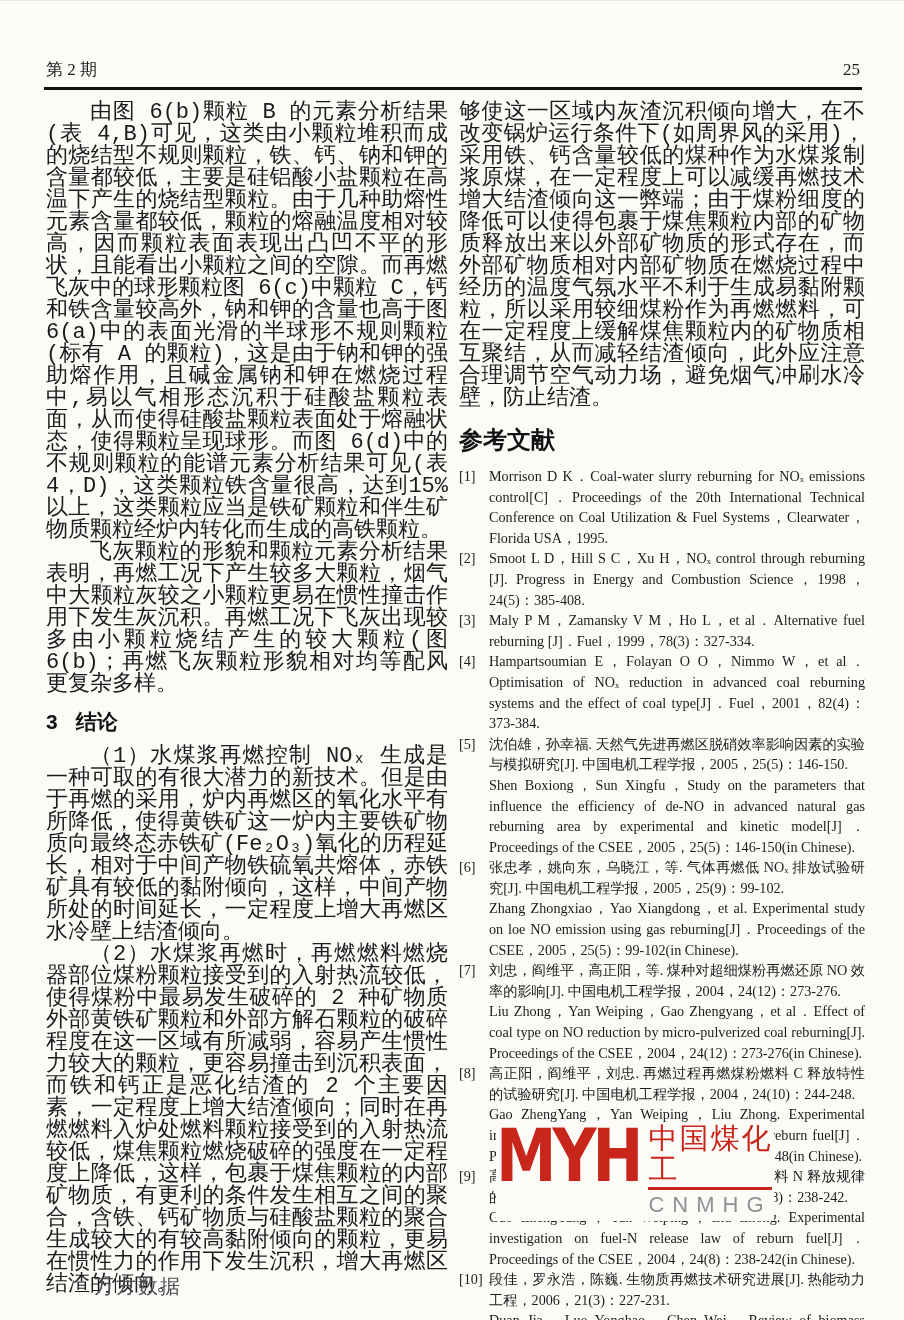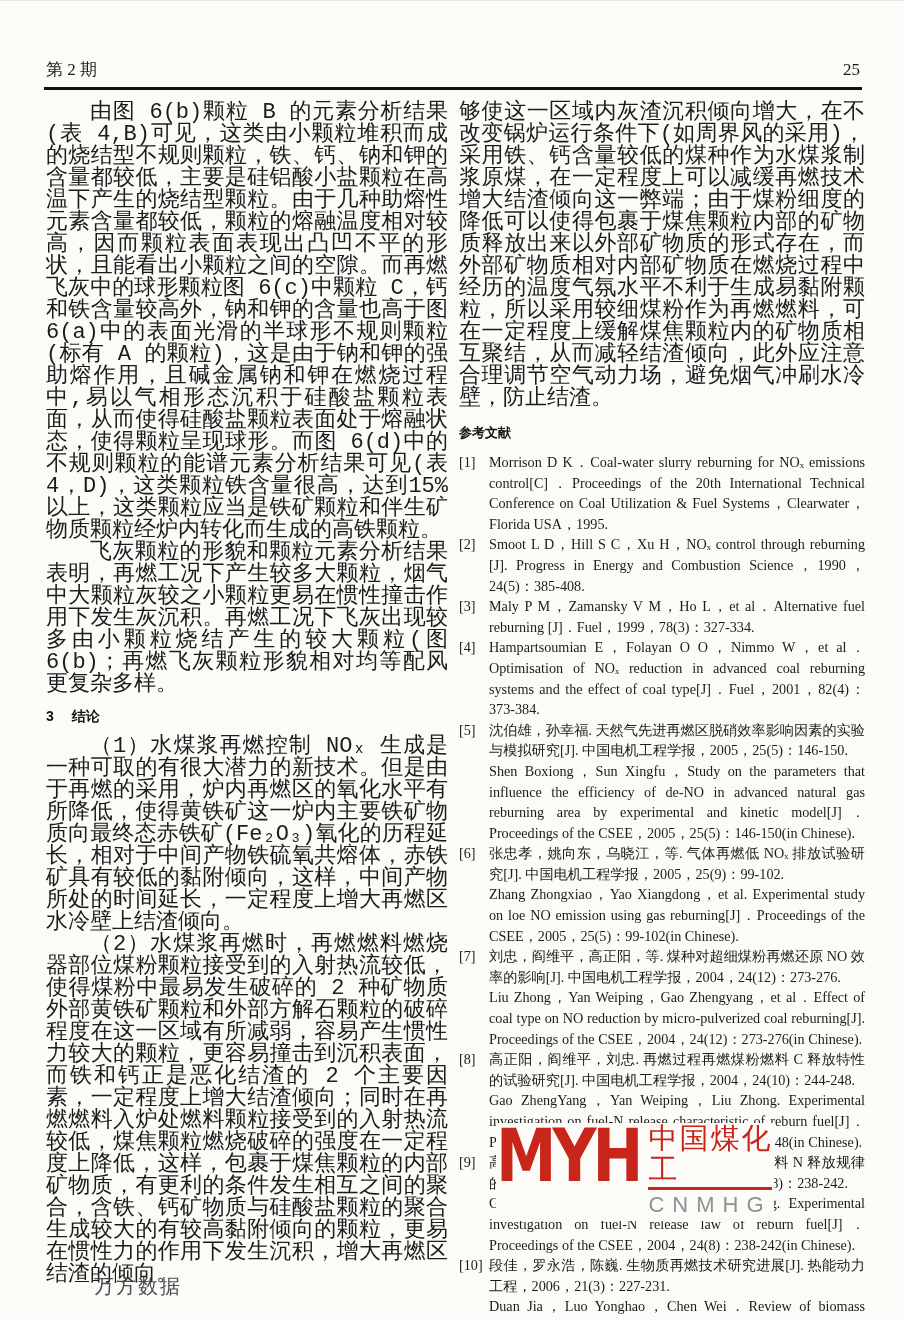--- a/index.html
+++ b/index.html
@@ -24,26 +24,26 @@
   .col{position:absolute;top:101px;}
   .col-left{left:46px;width:402px;}
   .col-right{left:459px;width:406px;}
   .para{
     font-size:22px;line-height:22px;text-align:justify;
     text-indent:2em;margin:0;font-family:Liberation Mono, monospace;
   }
   .para.no-indent{text-indent:0;}
   .sec-heading{
     font-family:"Liberation Sans","DejaVu Sans",sans-serif;
-    font-weight:bold;font-size:14px;margin:12px 0 10px 0;color:#111;
+    font-weight:bold;font-size:21px;margin:12px 0 10px 0;color:#111;
   }
   .sec-heading .h-num{margin-right:18px;}
   .refs-heading{
     font-family:"Liberation Sans","DejaVu Sans",sans-serif;
-    font-weight:bold;font-size:13px;margin:14px 0 10px 0;color:#111;
+    font-weight:bold;font-size:24px;margin:14px 0 10px 0;color:#111;
   }
   
   .ref{
     position:relative;padding-left:30px;
     font-size:14.2px;line-height:20.6px;text-align:justify;
   }
   .ref .ref-label{
     position:absolute;left:0;top:0;
     font-family:"Liberation Serif","DejaVu Serif",serif;
   }
@@ -101,21 +101,21 @@
         <p class="para no-indent">够使这一区域内灰渣沉积倾向增大，在不改变锅炉运行条件下(如周界风的采用)，采用铁、钙含量较低的煤种作为水煤浆制浆原煤，在一定程度上可以减缓再燃技术增大结渣倾向这一弊端；由于煤粉细度的降低可以使得包裹于煤焦颗粒内部的矿物质释放出来以外部矿物质的形式存在，而外部矿物质相对内部矿物质在燃烧过程中经历的温度气氛水平不利于生成易黏附颗粒，所以采用较细煤粉作为再燃燃料，可在一定程度上缓解煤焦颗粒内的矿物质相互聚结，从而减轻结渣倾向，此外应注意合理调节空气动力场，避免烟气冲刷水冷壁，防止结渣。</p>
       </div>
     <h2 class="refs-heading">参考文献</h2>
     <div id="refs">
         <div class="ref">
           <span class="ref-label">[1]</span>
           <div class="ref-en">Morrison D K．Coal-water slurry reburning for NOₓ emissions control[C]．Proceedings of the 20th International Technical Conference on Coal Utilization &amp; Fuel Systems，Clearwater，Florida USA，1995.</div>
         </div>
         <div class="ref">
           <span class="ref-label">[2]</span>
-          <div class="ref-en">Smoot L D，Hill S C，Xu H，NOₓ control through reburning [J]. Progress in Energy and Combustion Science，1990，24(5)：385-408.</div>
+          <div class="ref-en">Smoot L D，Hill S C，Xu H，NOₓ control through reburning [J]. Progress in Energy and Combustion Science，1998，24(5)：385-408.</div>
         </div>
         <div class="ref">
           <span class="ref-label">[3]</span>
           <div class="ref-en">Maly P M，Zamansky V M，Ho L，et al．Alternative fuel reburning [J]．Fuel，1999，78(3)：327-334.</div>
         </div>
         <div class="ref">
           <span class="ref-label">[4]</span>
           <div class="ref-en">Hampartsoumian E，Folayan O O，Nimmo W，et al．Optimisation of NOₓ reduction in advanced coal reburning systems and the effect of coal type[J]．Fuel，2001，82(4)：373-384.</div>
         </div>
         <div class="ref">

